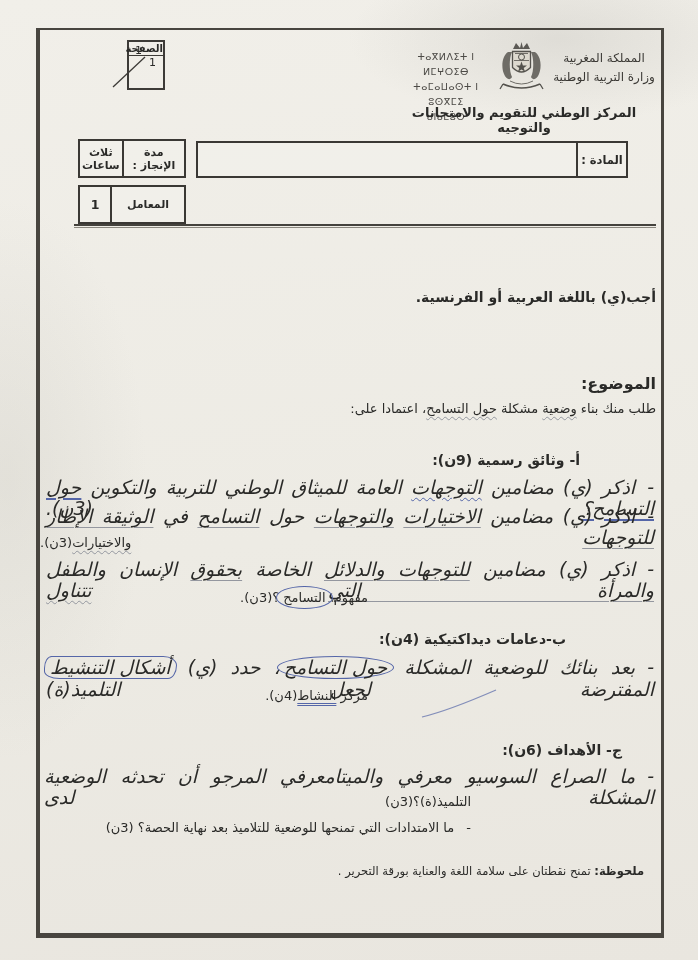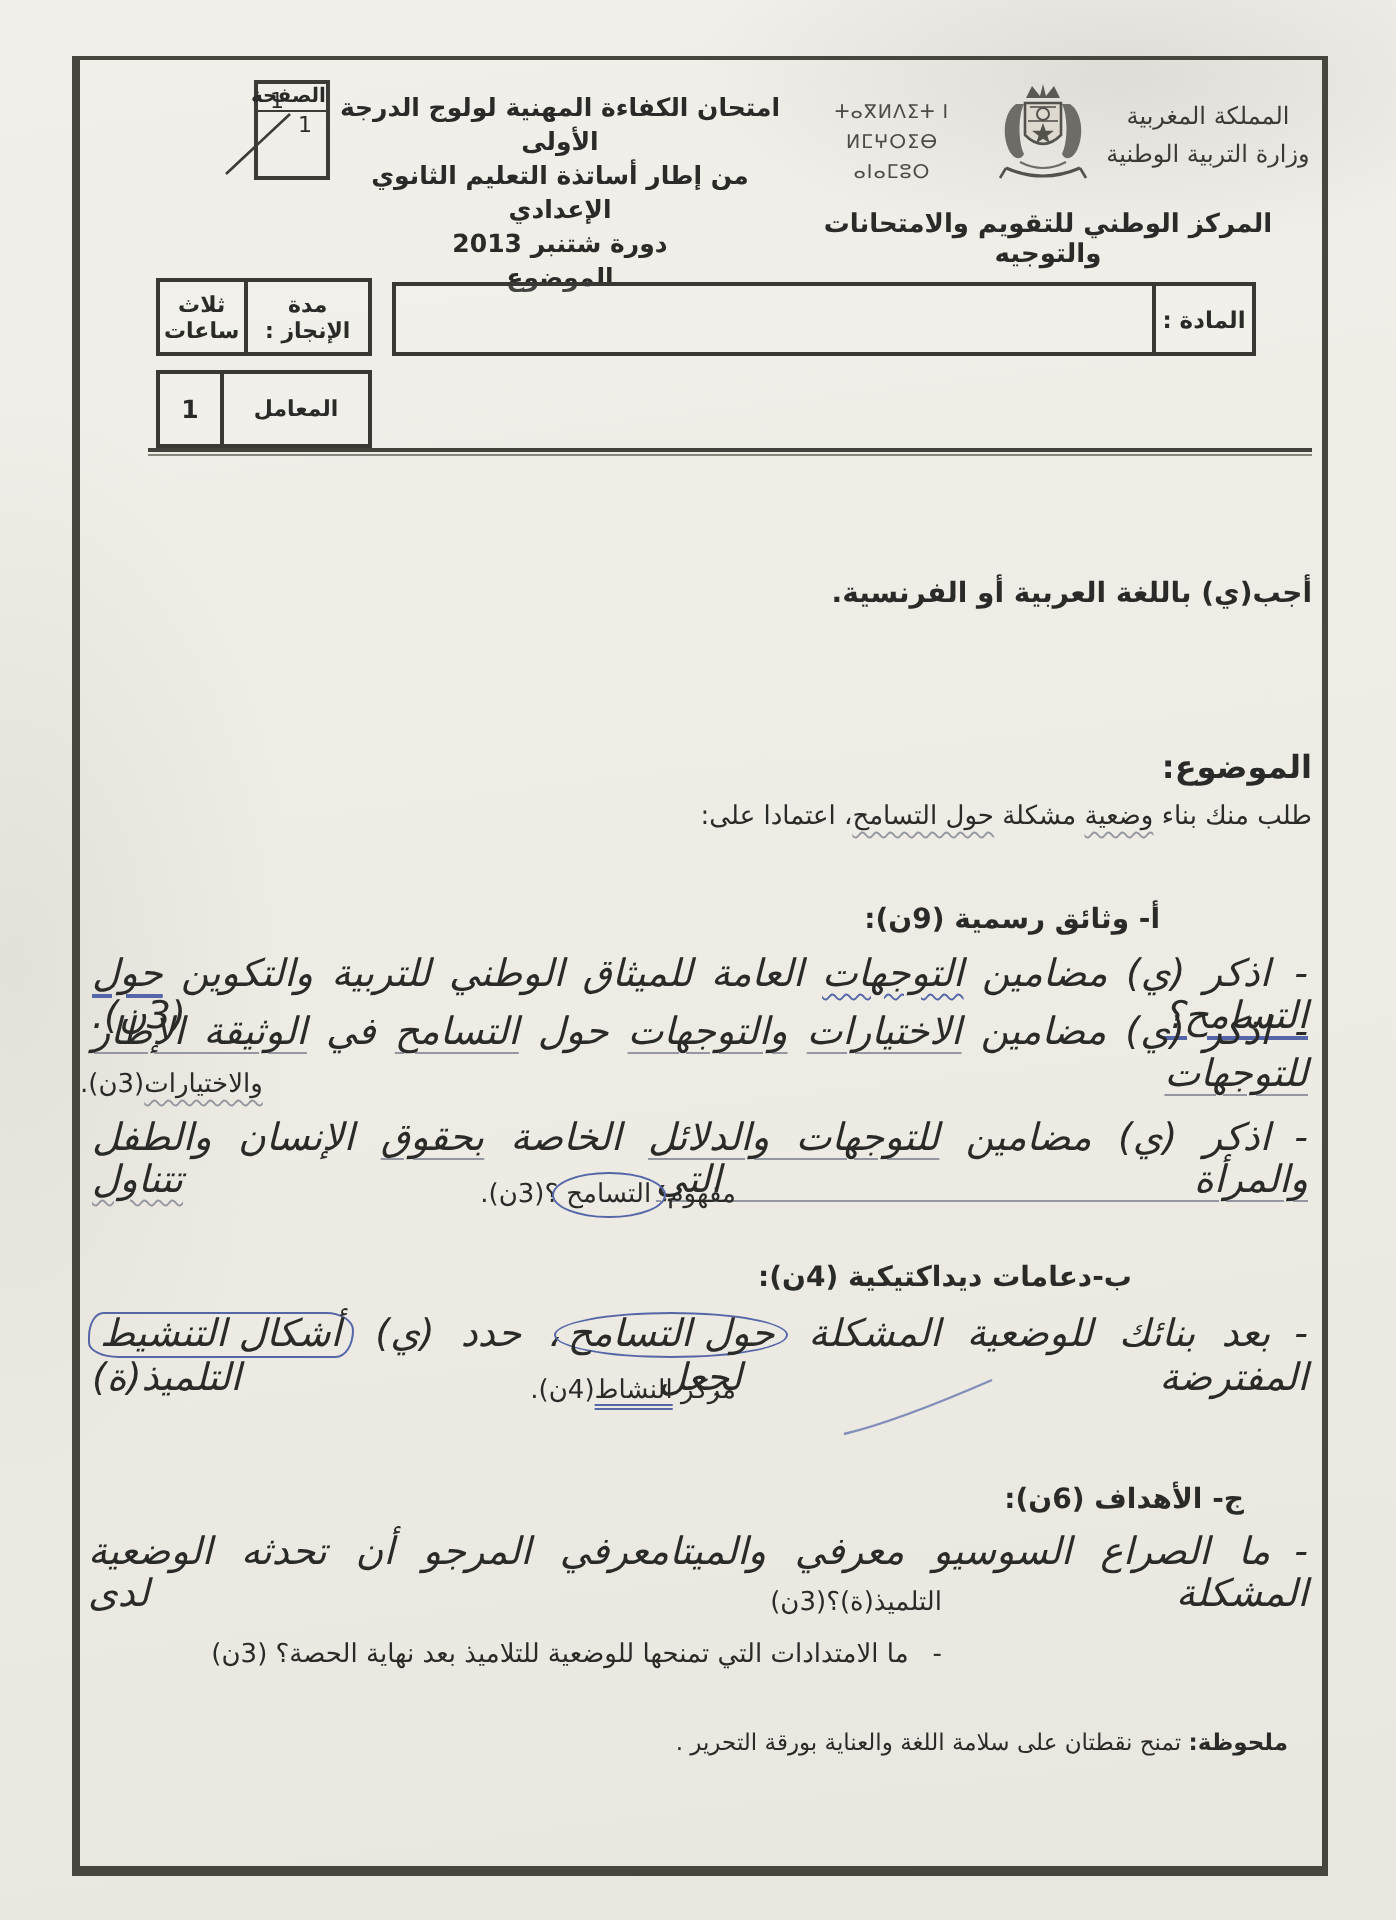--- a/index.html
+++ b/index.html
@@ -98,26 +98,20 @@
     <span class="lbl">الصفحة</span>
     <span class="frac">
       <svg width="34" height="32" viewBox="0 0 34 32">
         <line x1="1" y1="31" x2="33" y2="1" stroke="#3d3b37" stroke-width="1.3"></line>
       </svg>
       <span class="num">1</span>
       <span class="den">1</span>
     </span>
   </div>
 
-  <div class="exam-title">
-    <div>امتحان الكفاءة المهنية لولوج الدرجة الأولى</div>
-    <div>من إطار أساتذة التعليم الثانوي الإعدادي</div>
-    <div>دورة شتنبر 2013</div>
-    <div>الموضوع</div>
-  </div>
 
   <div class="ministry-ar">
     <div>المملكة المغربية</div>
     <div>وزارة التربية الوطنية</div>
   </div>
 
   <div class="emblem">
     <svg width="47" height="62" viewBox="0 0 47 62">
       <path d="M15 9 L18 3 L22 8 L23.5 2 L25 8 L29 3 L32 9 Z" fill="#5b5954"></path>
       <path d="M10 12 C4 16 3 27 6 34 C8 39 12 41 14 37 C11 31 11 18 14 12 Z" fill="#6e6c66"></path>
@@ -128,20 +122,21 @@
       <line x1="16" y1="20.5" x2="31" y2="20.5" stroke="#54524d" stroke-width=".8"></line>
       <path d="M23.5 21.5 L24.9 25.4 L29 25.4 L25.7 27.9 L27 31.8 L23.5 29.4 L20 31.8 L21.3 27.9 L18 25.4 L22.1 25.4 Z" fill="#54524d"></path>
       <path d="M5 44 Q23.5 52 42 44" fill="none" stroke="#54524d" stroke-width="1.6"></path>
       <path d="M5 44 L2 49 M42 44 L45 49" stroke="#54524d" stroke-width="1.3"></path>
       <path d="M12 41 Q23.5 47 35 41" fill="none" stroke="#6e6c66" stroke-width="1"></path>
     </svg>
   </div>
 
   <div class="tifinagh">
     <div>ⵜⴰⴳⵍⴷⵉⵜ ⵏ ⵍⵎⵖⵔⵉⴱ</div>
+    <div>ⵜⴰⵎⴰⵡⴰⵙⵜ ⵏ ⵓⵙⴳⵎⵉ</div>
     <div>ⴰⵏⴰⵎⵓⵔ</div>
   </div>
 
   <div class="center-name">المركز الوطني للتقويم والامتحانات والتوجيه</div>
 
   <div class="ibox subject-box">
     <div class="cell-label">المادة :</div>
   </div>
 
   <div class="ibox small-box duration-box">

